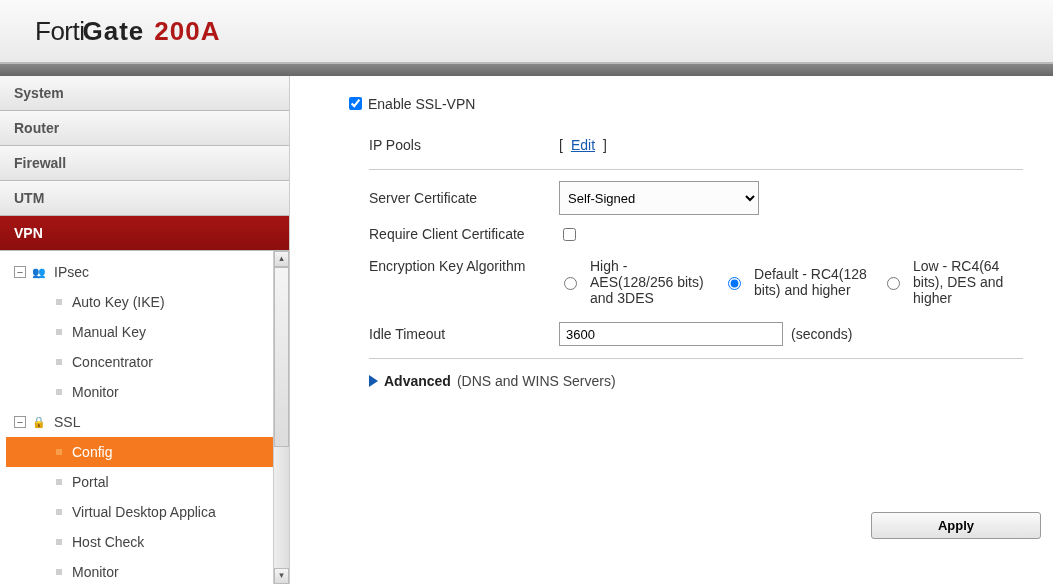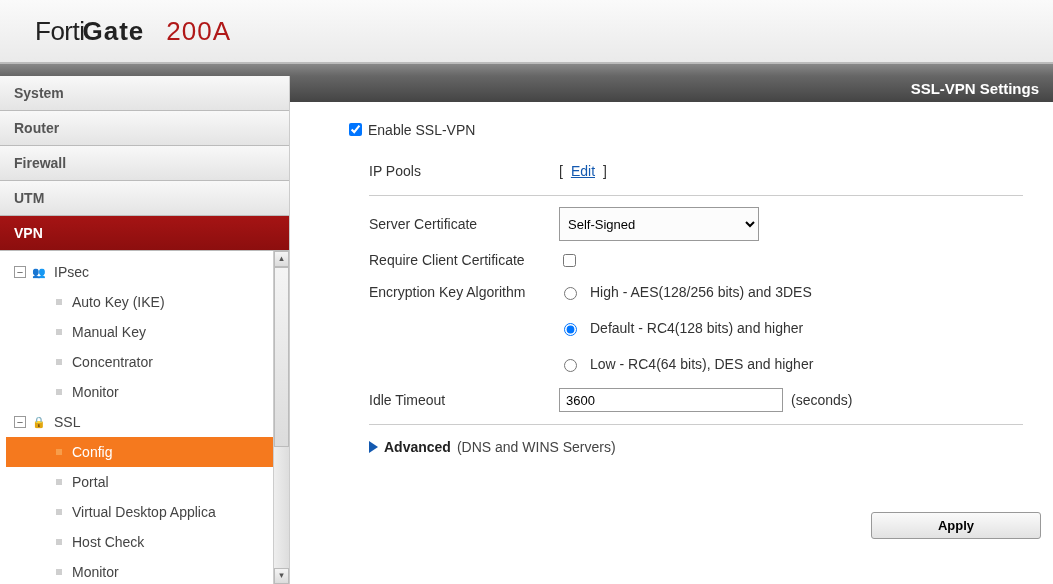--- a/index.html
+++ b/index.html
@@ -16,21 +16,21 @@
   .header {
     height: 64px;
     background: linear-gradient(#fafafa, #eaeaea);
     border-bottom: 2px solid #bbb;
     padding-left: 35px;
     display: flex;
     align-items: center;
   }
   .brand-forti { font-size: 26px; font-weight: normal; color: #222; letter-spacing: -0.5px; }
   .brand-gate { font-size: 26px; font-weight: bold; color: #222; margin-left: -2px; letter-spacing: 1px;}
-  .brand-model { font-size: 26px; font-weight: normal; color: #b01818; margin-left: 22px; letter-spacing: 1px;}
+  .brand-model { font-size: 26px; font-weight: bold; color: #b01818; margin-left: 10px; letter-spacing: 1px;}
   .divider { height: 12px; background: linear-gradient(#888,#666); }
   .layout { display: flex; height: 508px; }
   .sidebar {
     width: 290px;
     background: #fff;
     border-right: 1px solid #ccc;
     display: flex;
     flex-direction: column;
   }
   .nav-section {
@@ -170,21 +170,21 @@
     font-size: 13px;
     padding-left: 4px;
   }
   input[type=text] {
     width: 224px; height: 24px;
     border: 1px solid #999;
     background: #fff;
     font-size: 13px;
     padding: 0 6px;
   }
-  .radio-group { display: flex; flex-direction: column; gap: 20px; padding-top: 6px; }
+  .radio-group { display: flex; flex-direction: row; gap: 14px; padding-top: 6px; }
   .radio-item { display: flex; align-items: center; gap: 10px; }
   hr.sep {
     border: none;
     border-top: 1px solid #ccc;
     margin: 6px 10px 10px 24px;
   }
   .advanced-row {
     display: flex;
     align-items: center;
     padding-left: 24px;
@@ -292,21 +292,20 @@
       </div>
       <div class="tree-scrollbar">
         <div class="tree-scroll-btn">▴</div>
         <div class="tree-thumb"></div>
         <div class="tree-scroll-btn" style="position:absolute;bottom:0;left:0;right:0">▾</div>
       </div>
     </div>
   </div>
 
   <div class="main">
-    <div class="page-title">SSL-VPN Settings</div>
     <div class="form-area">
       <div class="enable-row">
         <input type="checkbox" id="enable-ssl" checked="" style="">
         <label for="enable-ssl">Enable SSL-VPN</label>
       </div>
 
       <div class="form-row">
         <div class="form-label">IP Pools</div>
         <div class="form-control">
           <span class="bracket">[ </span>

